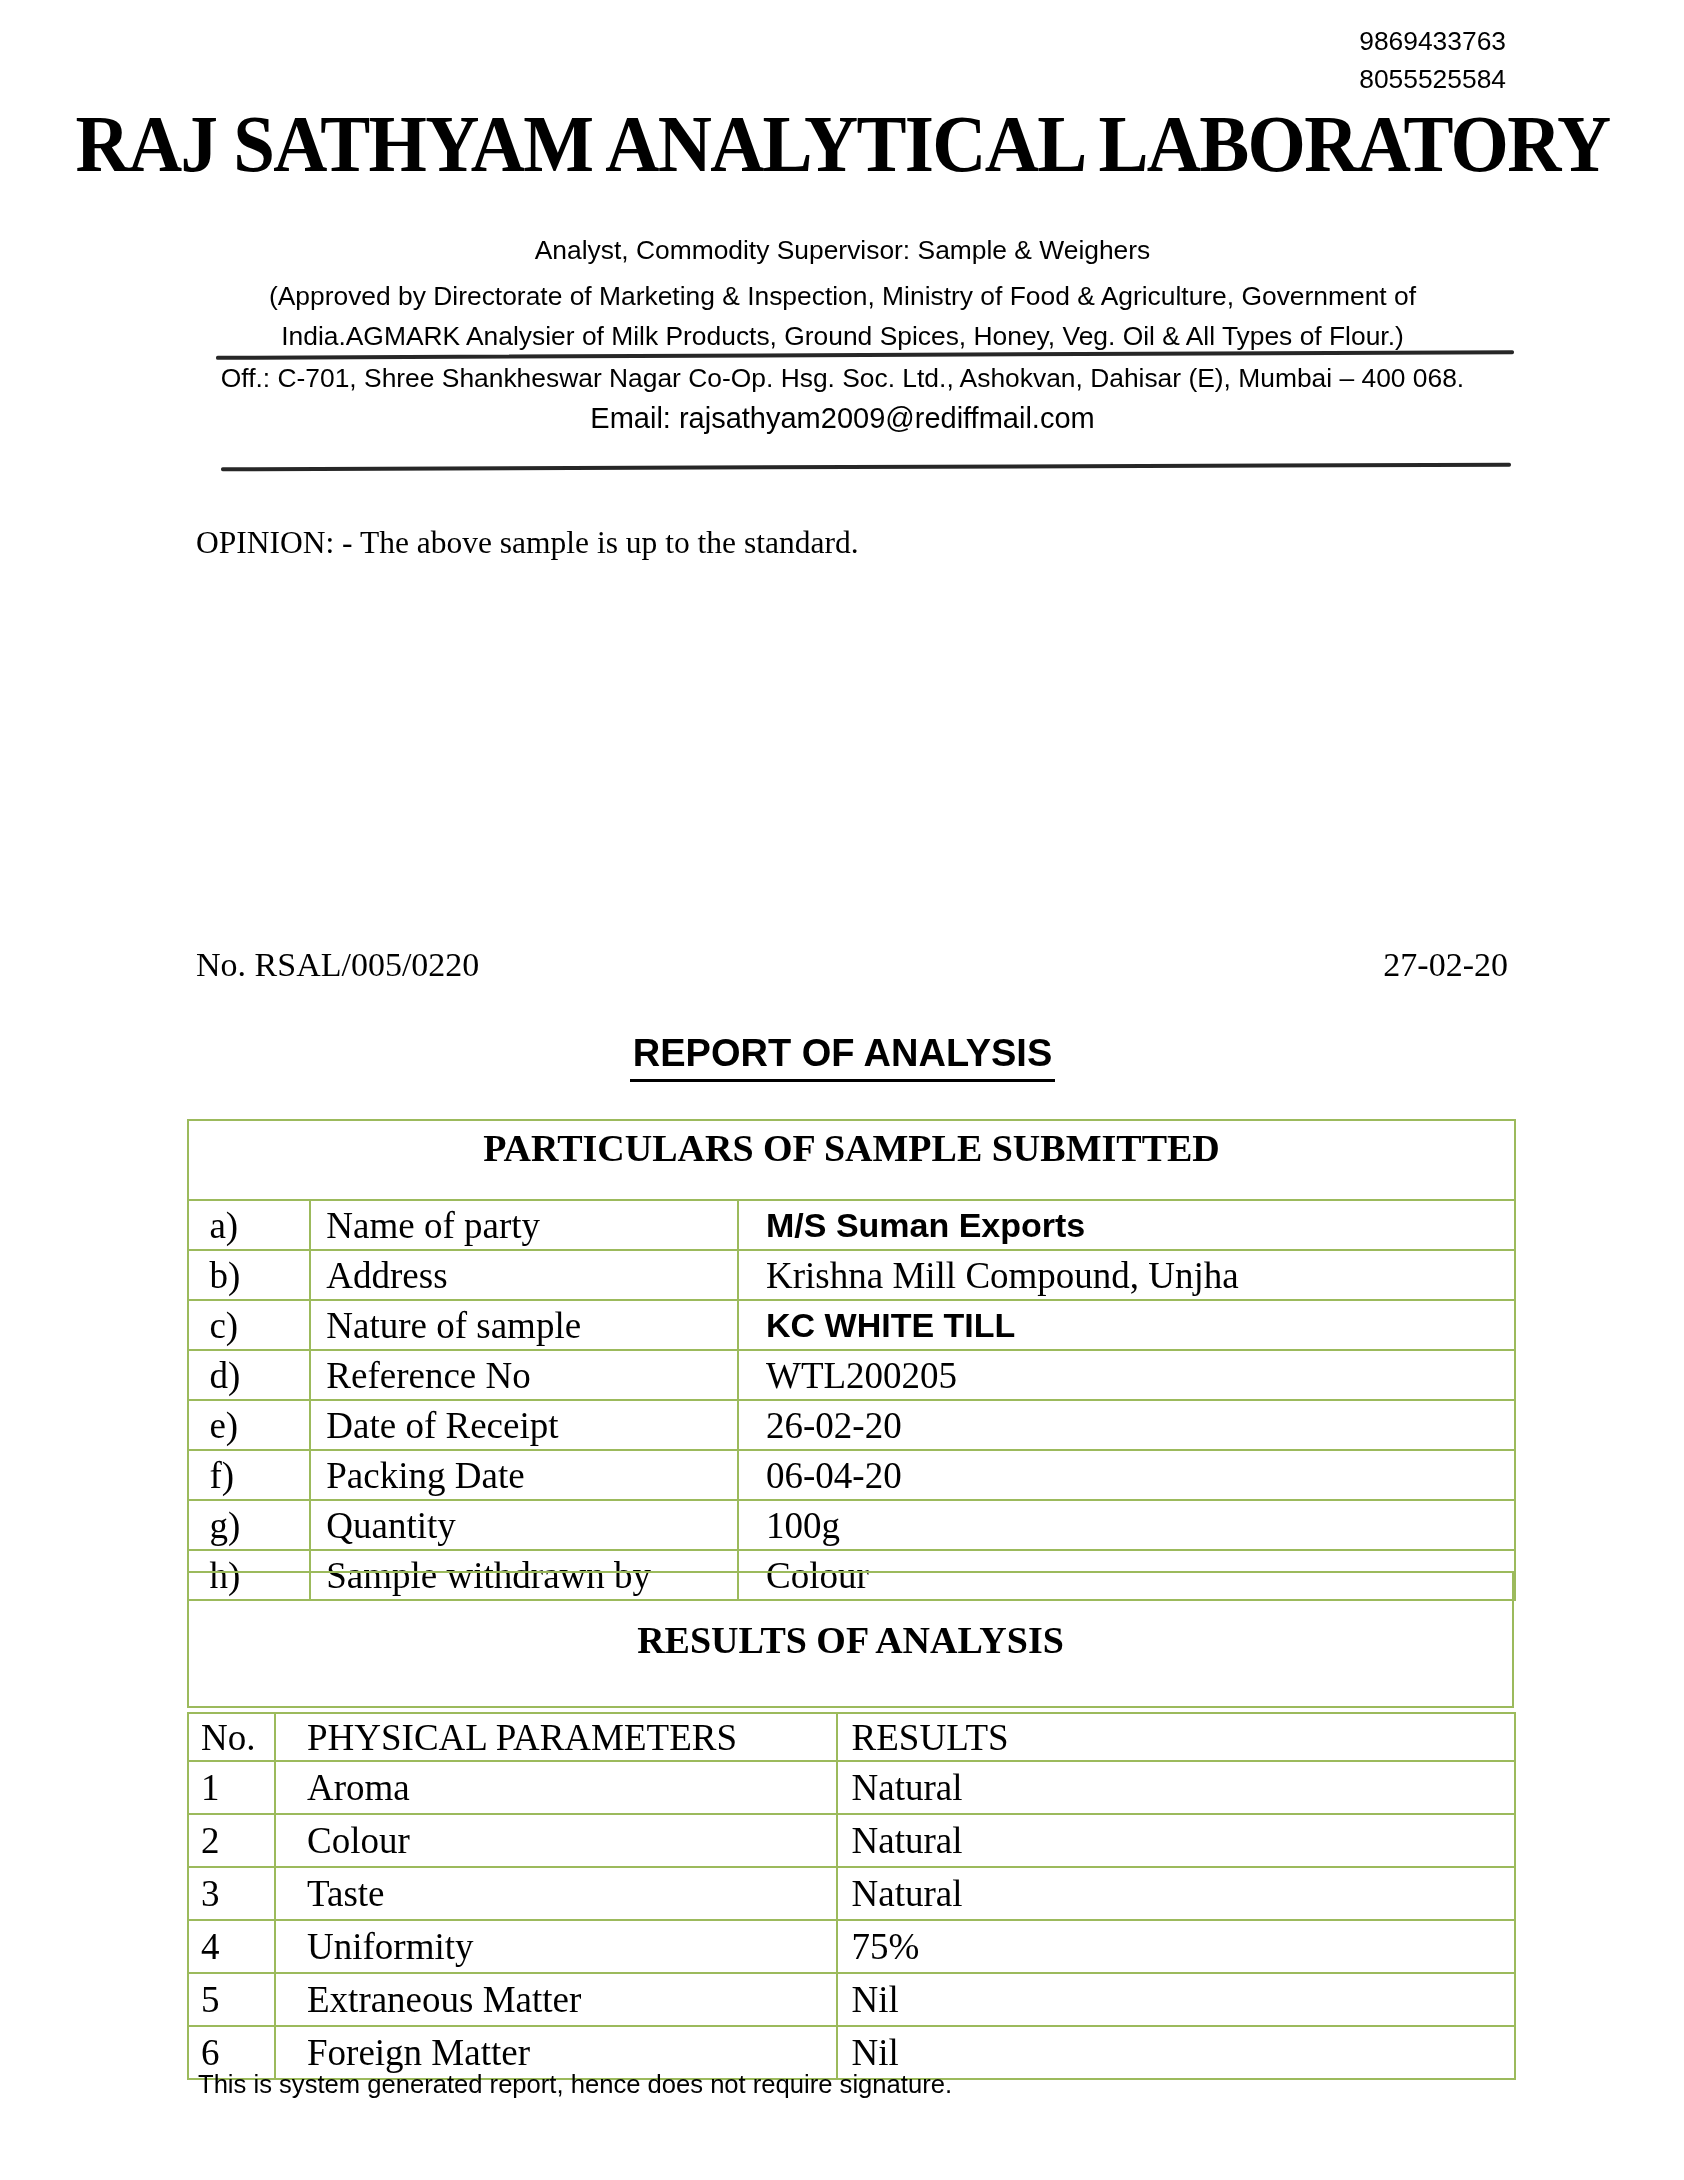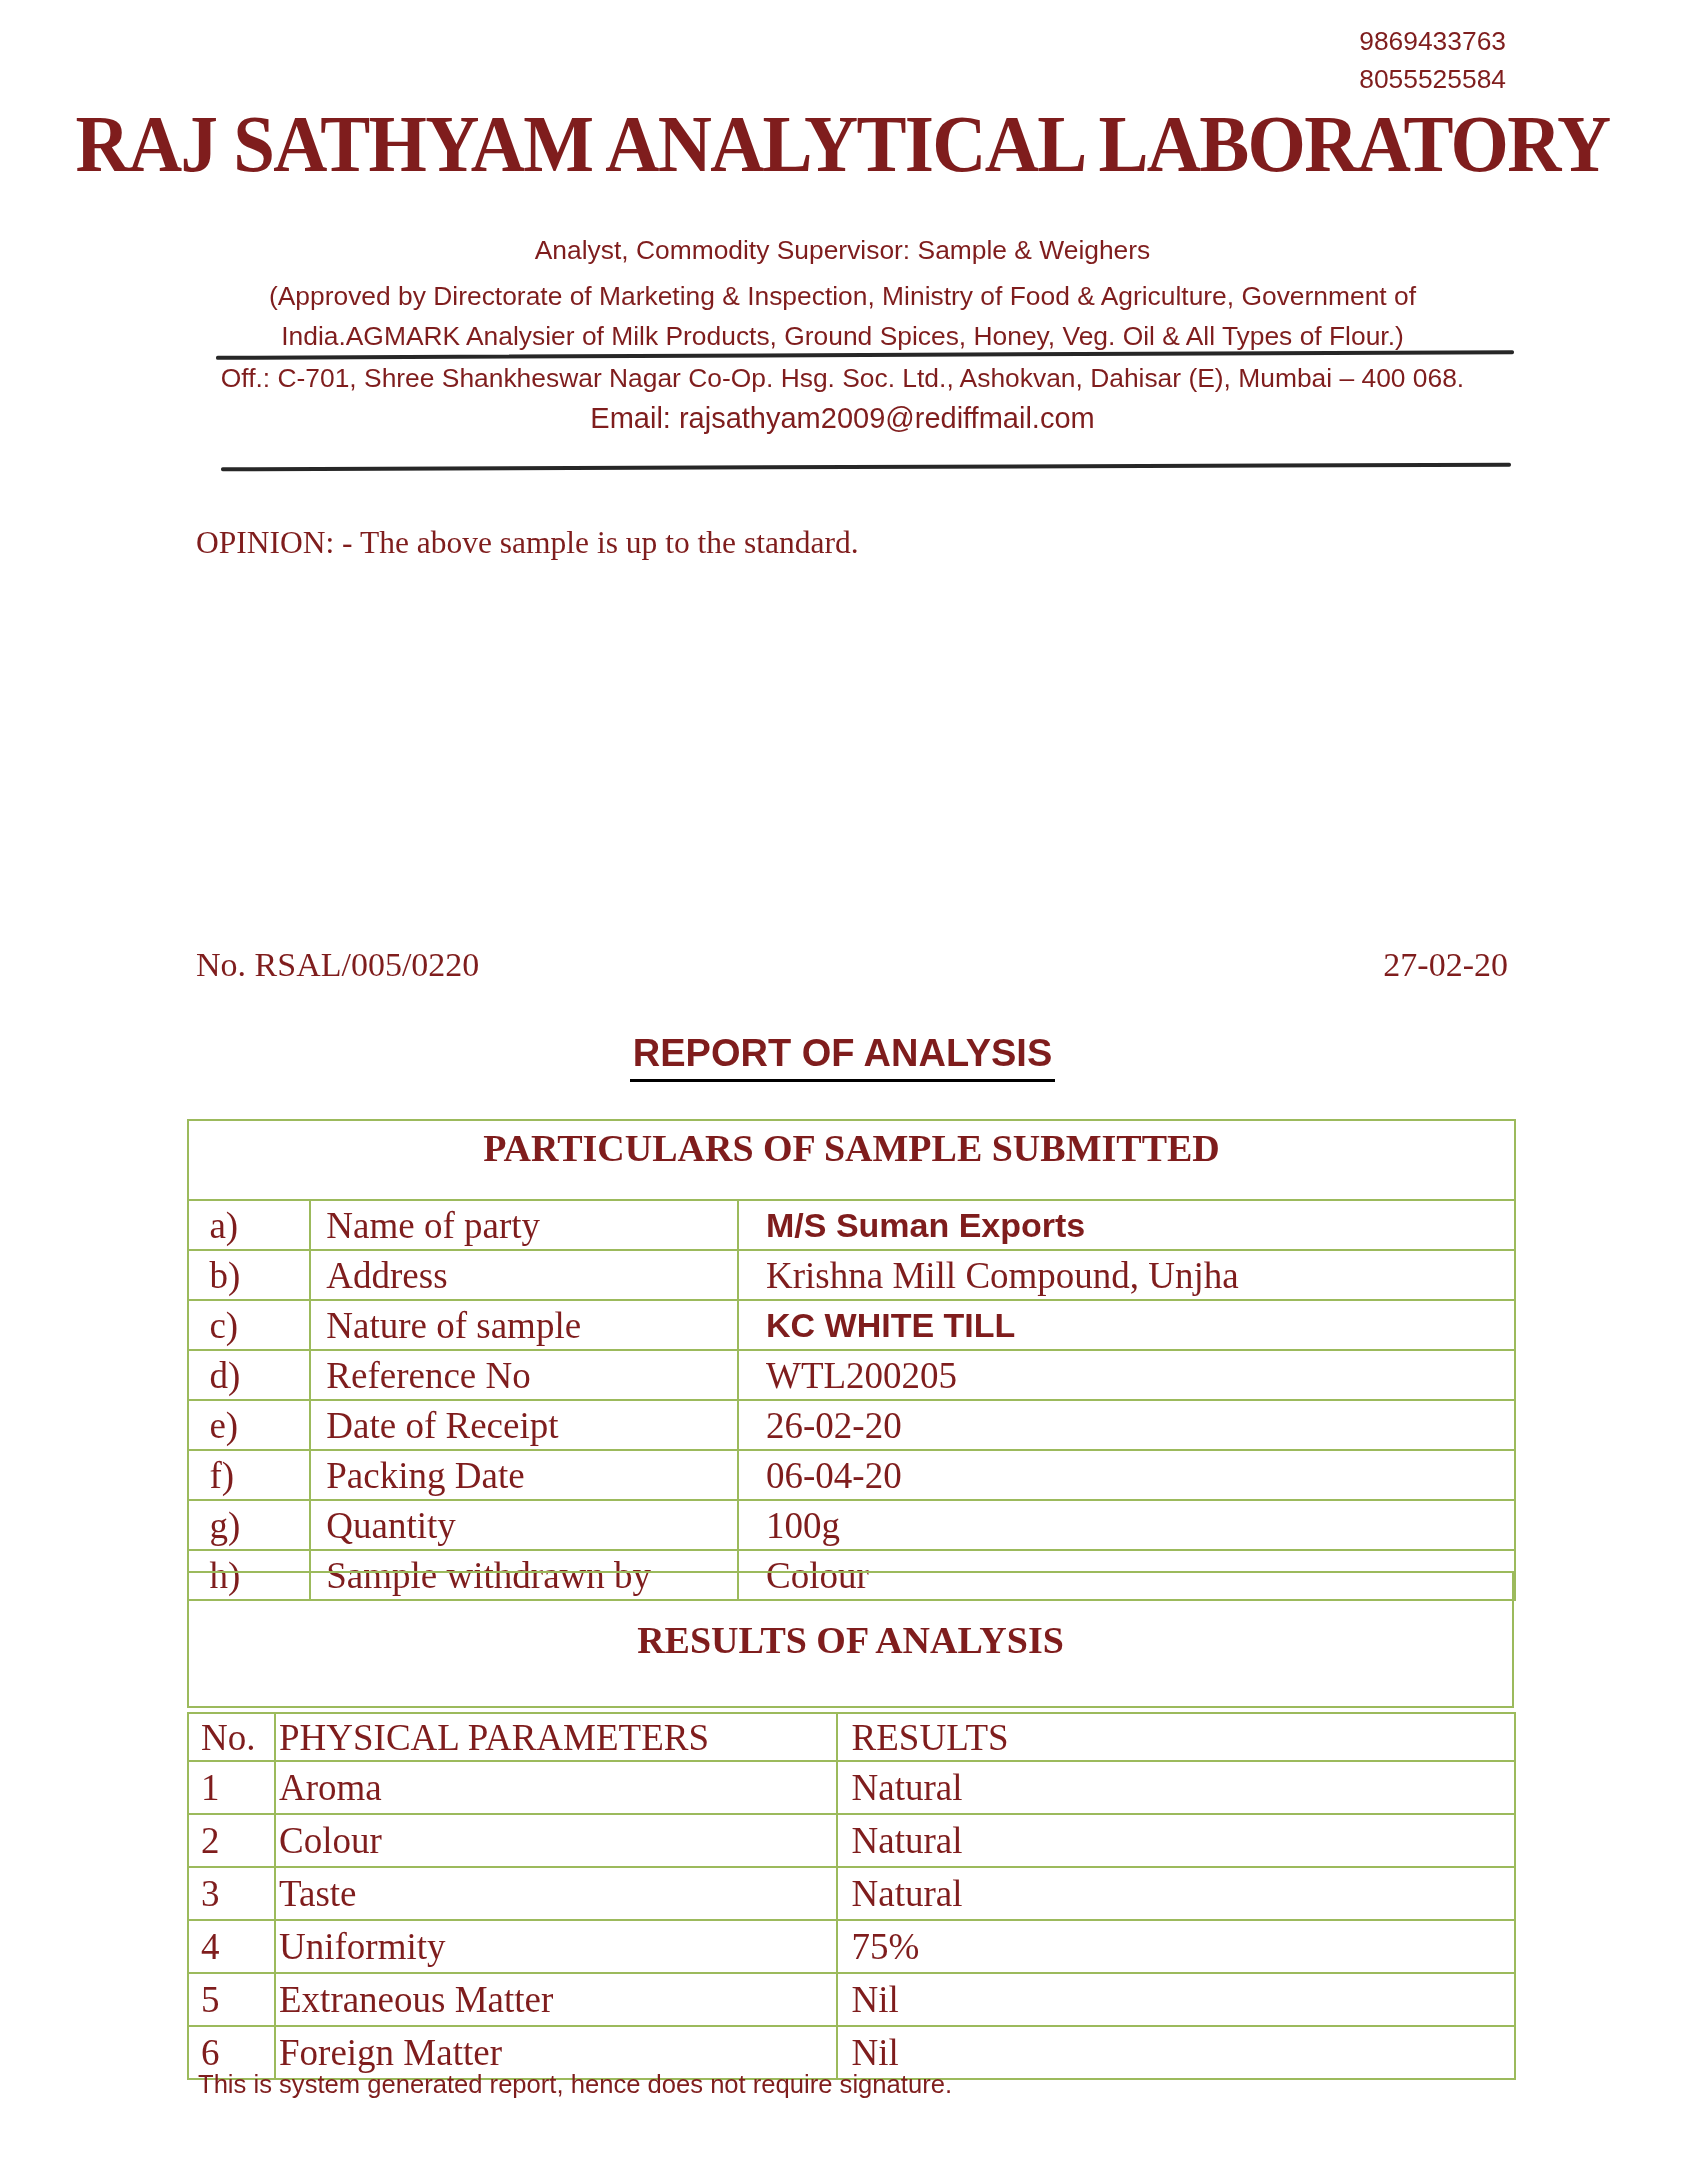--- a/index.html
+++ b/index.html
@@ -1,20 +1,20 @@
 <!DOCTYPE html>
 <html style="font-size:13.6px"><head>
 <meta charset="utf-8">
 <style>
   html,body { margin:0; padding:0; background:#ffffff; }
   .page {
     position:relative;
     width:1685px; height:2181px;
     background:#ffffff;
-    color:#7f1d1d;
+    color:#000000;
     font-family:"Liberation Serif", serif;
     overflow:hidden;
   }
   .sans { font-family:"Liberation Sans", sans-serif; }
   .centered { position:absolute; left:0; width:100%; text-align:center; }
 
   
   .phones {
     position:absolute; top:22px; right:179px;
     text-align:right; font-size:26.4px; line-height:38px;
@@ -80,21 +80,21 @@
   .t-results-title { top:1571px; }
   .t-results-title td {
     height:131px; text-align:center;
     font-weight:bold; font-size:38px;
   }
 
   .t-results { top:1712px; }
   .t-results tr.head td { height:44px; }
   .t-results tr.item td { height:49px; }
   .t-results td.c-no     { padding-left:12px; }
-  .t-results td.c-param  { padding-left:3px;border-radius:11px; }
+  .t-results td.c-param  { padding-left:31px;border-radius:11px; }
   .t-results td.c-result { padding-left:13.6px; }
 
   .footer-note {
     position:absolute; left:198px; top:2070px;
     font-family:"Liberation Sans", sans-serif;
     font-size:25.6px;
   }
 </style>
 </head>
 <body>

